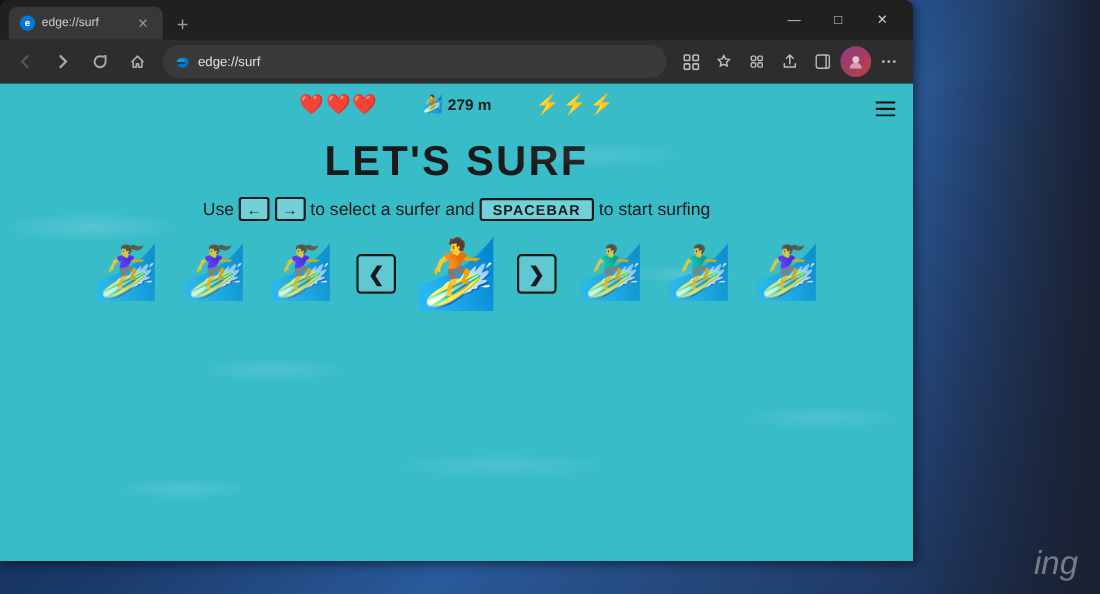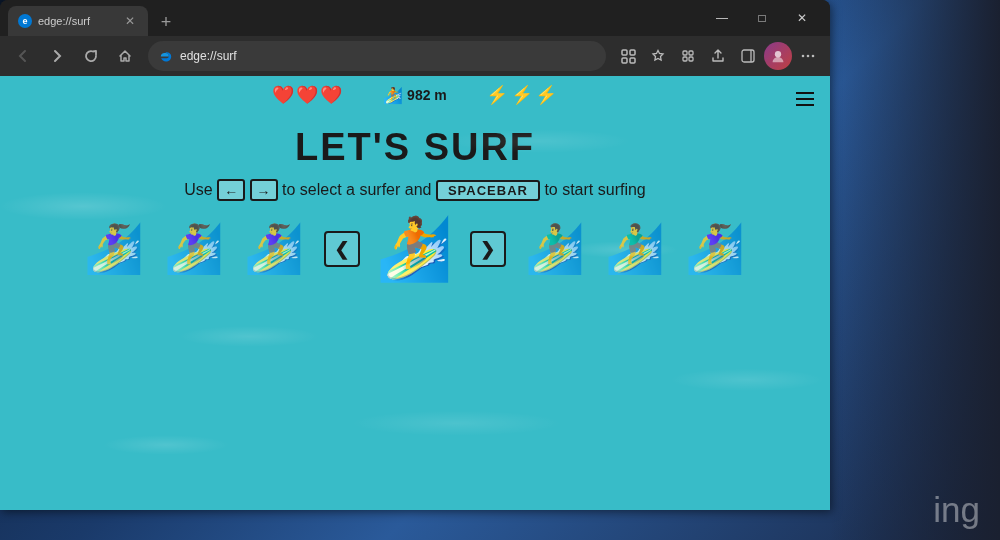--- a/index.html
+++ b/index.html
@@ -347,22 +347,23 @@
       width: 170px;
       height: 540px;
       background: linear-gradient(to left, #1a2030 0%, transparent 100%);
     }
 
     
     .partial-text {
       position: absolute;
       bottom: 10px;
       right: 20px;
-      font-size: 35px;
+      font-size: 30px;
       color: rgba(255,255,255,0.4);
+      font-style: italic;
       margin-top: 48px;
     }
   </style>
 </head>
 <body>
 
 <div class="desktop">
 
   <div class="browser-window">
 
@@ -464,21 +465,21 @@
     <div class="game-content">
 
       <div class="game-hud">
         <div class="hearts">
           <span>❤️</span>
           <span>❤️</span>
           <span>❤️</span>
         </div>
         <div class="distance">
           <span class="distance-icon">🏄</span>
-          <span>982 m</span>
+          <span>279 m</span>
         </div>
         <div class="bolts">
           <span>⚡</span>
           <span>⚡</span>
           <span>⚡</span>
         </div>
         <div class="menu-icon">
           <svg width="18" height="14" viewBox="0 0 18 14" fill="none">
               <line x1="0" y1="1" x2="18" y2="1" stroke="#111" stroke-width="2"></line>
               <line x1="0" y1="7" x2="18" y2="7" stroke="#111" stroke-width="2"></line>

